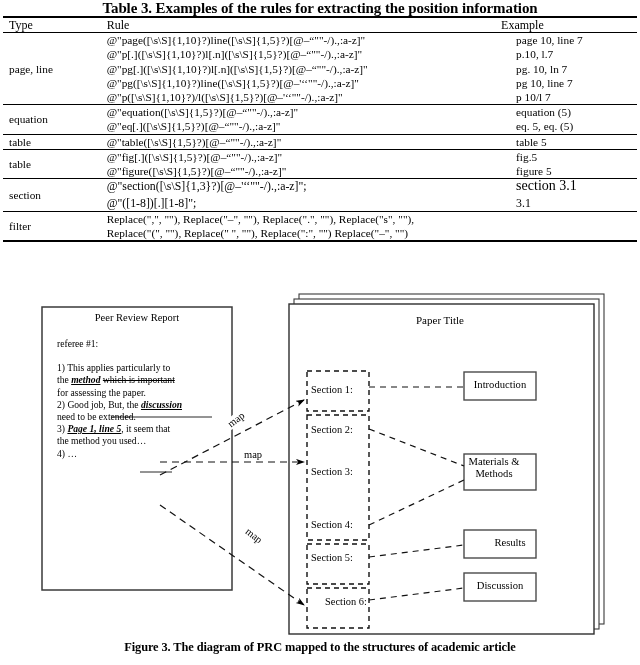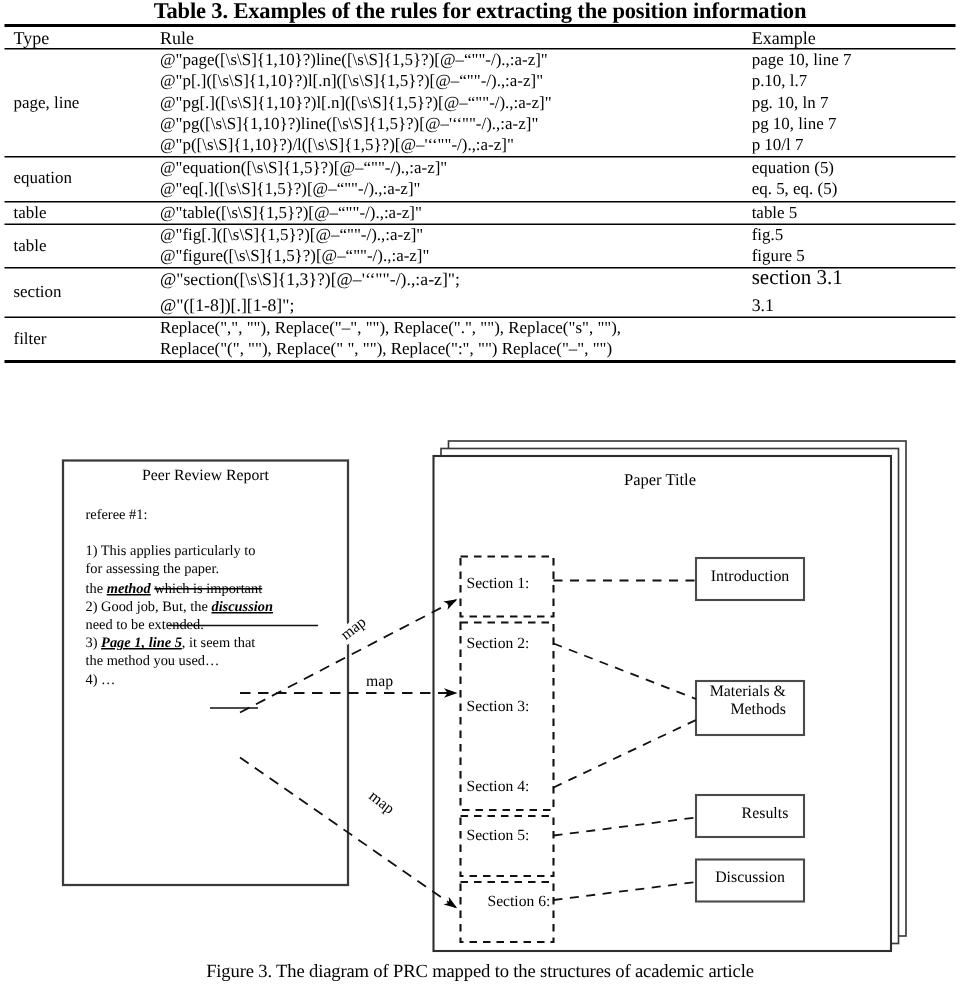--- a/index.html
+++ b/index.html
@@ -43,21 +43,21 @@
     padding-bottom: 1px;
   }
   .top-rule    { border-top: 2.2px solid #000; }
   .head-rule   { border-bottom: 1.1px solid #000; }
   .row-rule    { border-bottom: 1.1px solid #000; }
   .bottom-rule { border-bottom: 2.2px solid #000; }
   .col-type { width: 100px; padding-left: 6px !important; }
   .col-rule { width: 392px; }
   .col-ex   { width: 138px; }
   .cellline { white-space: nowrap; }
-  .ex-line  { white-space: nowrap; }
+  .ex-line  { white-space: nowrap; margin-left: 15px; }
 
   
   #figure { position: absolute; left: 0; top: 290px; width: 640px; height: 375px; }
   #figsvg { position: absolute; left: 0; top: 0; }
   .prr-title {
     position: absolute;
     font-size: 10.5px;
     left: 47px; top: 22px; width: 180px;
     text-align: center;
   }
@@ -85,21 +85,21 @@
   .maplbl {
     position: absolute; font-size: 10.5px; white-space: nowrap;
     background: #fff; padding: 0 1px;
   }
   #map1 { left: 226px; top: 124px; transform: rotate(-38deg); transform-origin: center; }
   #map2 { left: 243px; top: 159px; }
   #map3 { left: 244px; top: 240px; transform: rotate(38deg); transform-origin: center; }
 
   .fig-caption {
     position: absolute; left: 0; top: 350px; width: 640px;
-    text-align: center; font-weight: normal; font-size: 12.4px;
+    text-align: center; font-weight: bold; font-size: 12.4px;
     letter-spacing: -0.1px;
   }
 </style>
 </head>
 <body>
 
 <div id="page">
 
   <div class="tbl-title">Table 3. Examples of the rules for extracting the position information</div>
 
@@ -231,40 +231,40 @@
       <line x1="112" y1="127" x2="212" y2="127" stroke="#111" stroke-width="0.9"></line>
       <line x1="140" y1="182" x2="172" y2="182" stroke="#111" stroke-width="0.9"></line>
 
     </svg>
 
     <div class="prr-title">Peer Review Report</div>
     <div class="prr-body">
       <div class="ln">referee #1:</div>
       <div class="ln" style="height:12px">&nbsp;</div>
       <div class="ln">1) This applies particularly to</div>
+      <div class="ln">the <span class="u-bi">method</span> <span class="strike">which is important</span></div>
       <div class="ln">for assessing the paper.</div>
-      <div class="ln">the <span class="u-bi">method</span> <span class="strike">which is important</span></div>
       <div class="ln">2) Good job, But, the <span class="u-bi">discussion</span></div>
       <div class="ln">need to be extended.</div>
       <div class="ln">3) <span class="u-bi">Page 1, line 5</span>, it seem that</div>
       <div class="ln">the method you used…</div>
       <div class="ln">4) …</div>
     </div>
 
     <div class="paper-title">Paper Title</div>
 
     <div class="sec-label" style="left:311px; top:94px;">Section 1:</div>
     <div class="sec-label" style="left:311px; top:134px;">Section 2:</div>
     <div class="sec-label" style="left:311px; top:176px;">Section 3:</div>
     <div class="sec-label" style="left:311px; top:229px;">Section 4:</div>
     <div class="sec-label" style="left:311px; top:262px;">Section 5:</div>
     <div class="sec-label" style="left:311px; top:306px;margin-left:14px;">Section 6:</div>
 
     <div class="rbox-label" style="left:464px; top:89px;  width:72px;">Introduction</div>
-    <div class="rbox-label" style="left:464px; top:166px; width:60px;text-align:right;">
+    <div class="rbox-label" style="left:464px; top:166px; width:60px;">
       <div>Materials &amp;</div>
       <div>Methods</div>
     </div>
     <div class="rbox-label" style="left:464px; top:247px; width:92px;">Results</div>
     <div class="rbox-label" style="left:464px; top:290px; width:72px;">Discussion</div>
 
     <div class="maplbl" id="map1">map</div>
     <div class="maplbl" id="map2">map</div>
     <div class="maplbl" id="map3">map</div>
 

